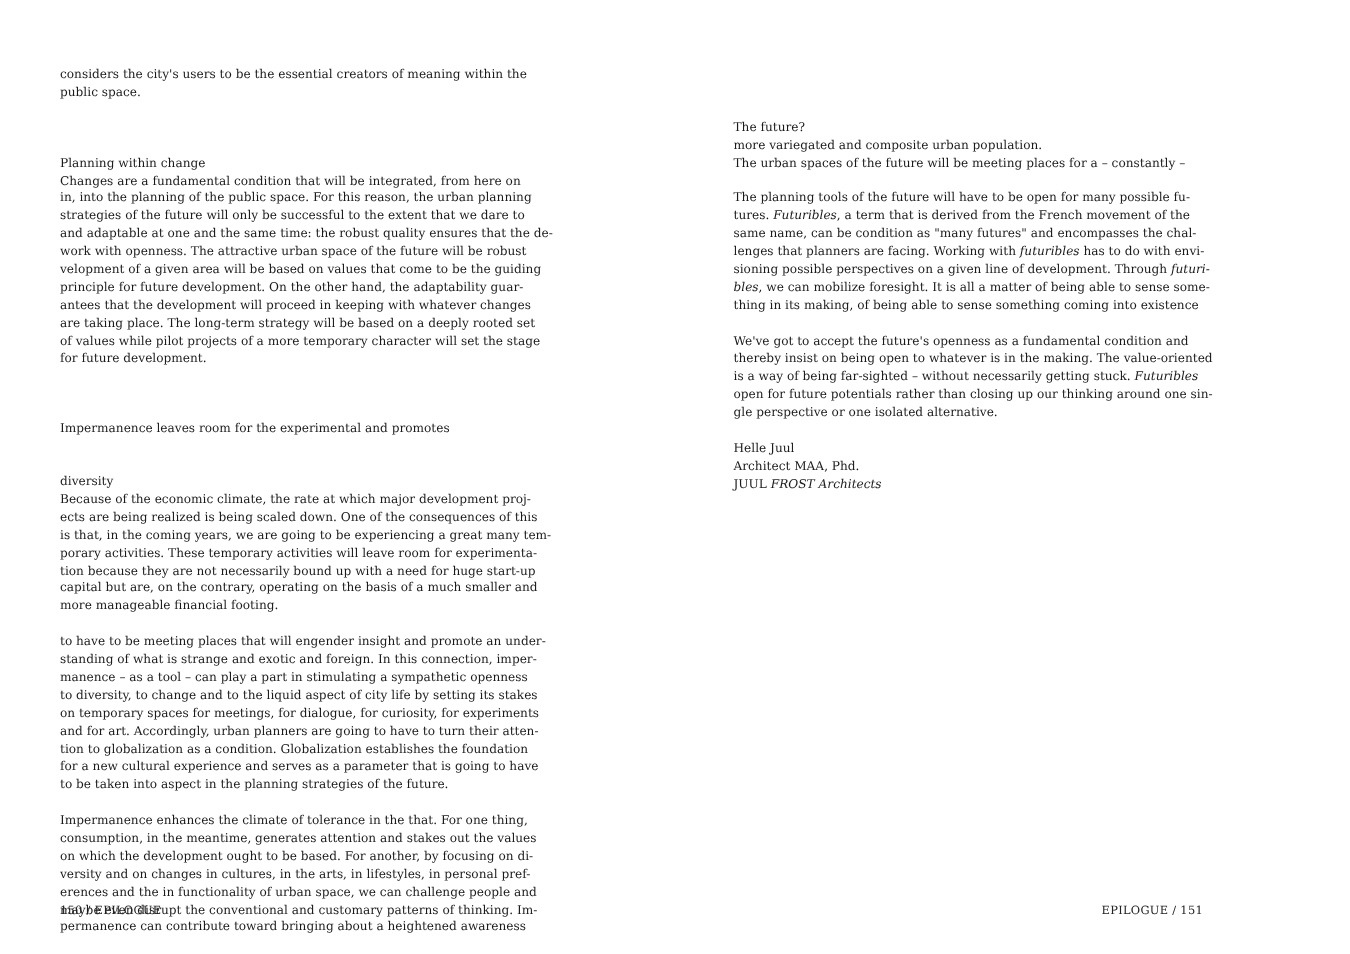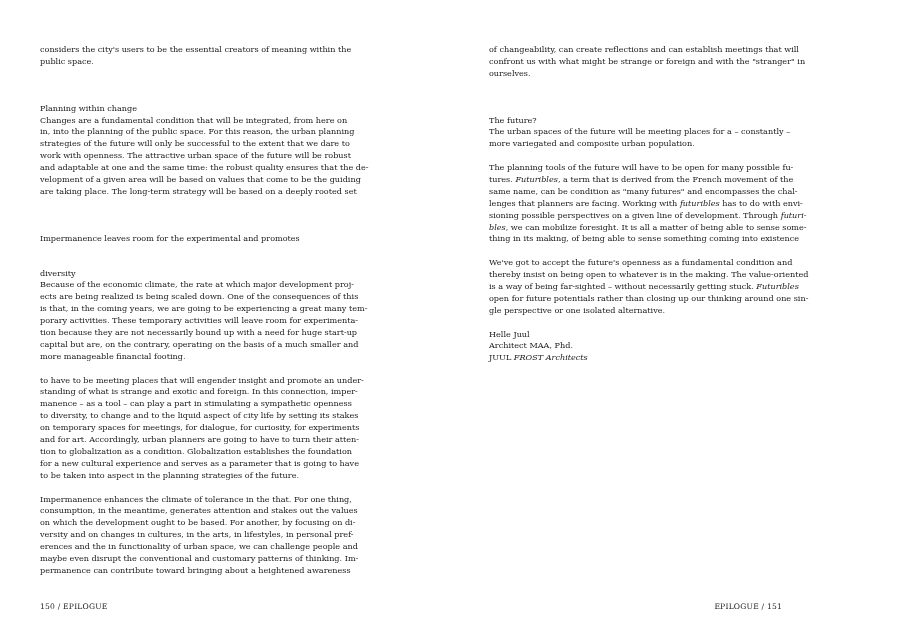--- a/index.html
+++ b/index.html
@@ -1,18 +1,18 @@
 <!DOCTYPE html>
 <html><head>
 <meta charset="utf-8">
 <style>
   html, body { margin: 0; padding: 0; background: #ffffff; }
   body { width: 900px; height: 636px; position: relative; overflow: hidden;
          font-family: "DejaVu Serif", "Liberation Serif", serif; color: #1a1a1a; }
-  .page { position: absolute; top: 0; height: 636px; width: 450px; }
+  .page { position: absolute; top: 0; height: 636px; width: 450px; padding-left: 20px; }
   .page.left { left: 0; }
   .page.right { left: 450px; }
   .col { position: absolute; top: 44px; width: 292px; font-size: 8.1px; line-height: 11.9px; }
   .page.left .col { left: 40px; }
   .page.right .col { left: 39px; }
   .line { display: block; white-space: nowrap; text-align: justify; text-align-last: justify; height: 11.9px; overflow: visible; }
   .line.last { text-align-last: left; }
   .line.heading { text-align-last: left; margin-top: 23px; }
   .blank { height: 11.9px; }
   .line i { }
@@ -28,24 +28,28 @@
       <div class="para">
         <div class="line"><span>considers the city's users to be the essential creators of meaning within the</span></div>
         <div class="line last"><span>public space.</span></div>
       </div>
       <div class="blank"></div>
       <div class="para">
         <div class="line heading">Planning within change</div>
         <div class="line"><span>Changes are a fundamental condition that will be integrated, from here on</span></div>
         <div class="line"><span>in, into the planning of the public space. For this reason, the urban planning</span></div>
         <div class="line"><span>strategies of the future will only be successful to the extent that we dare to</span></div>
+        <div class="line"><span>and adaptable at one and the same time: the robust quality ensures that the de-</span></div>
         <div class="line"><span>work with openness. The attractive urban space of the future will be robust</span></div>
-        <div class="line"><span>and adaptable at one and the same time: the robust quality ensures that the de-</span></div>
         <div class="line"><span>velopment of a given area will be based on values that come to be the guiding</span></div>
+        <div class="line"><span>principle for future development. On the other hand, the adaptability guar-</span></div>
+        <div class="line"><span>antees that the development will proceed in keeping with whatever changes</span></div>
         <div class="line"><span>are taking place. The long-term strategy will be based on a deeply rooted set</span></div>
+        <div class="line"><span>of values while pilot projects of a more temporary character will set the stage</span></div>
+        <div class="line last"><span>for future development.</span></div>
       </div>
       <div class="blank"></div>
       <div class="para">
         <div class="line heading">Impermanence leaves room for the experimental and promotes</div>
         <div class="line heading">diversity</div>
         <div class="line"><span>Because of the economic climate, the rate at which major development proj-</span></div>
         <div class="line"><span>ects are being realized is being scaled down. One of the consequences of this</span></div>
         <div class="line"><span>is that, in the coming years, we are going to be experiencing a great many tem-</span></div>
         <div class="line"><span>porary activities. These temporary activities will leave room for experimenta-</span></div>
         <div class="line"><span>tion because they are not necessarily bound up with a need for huge start-up</span></div>
@@ -73,30 +77,25 @@
         <div class="line"><span>erences and the in functionality of urban space, we can challenge people and</span></div>
         <div class="line"><span>maybe even disrupt the conventional and customary patterns of thinking. Im-</span></div>
         <div class="line"><span>permanence can contribute toward bringing about a heightened awareness</span></div>
       </div>
     </div>
   <div class="footer">150 / EPILOGUE</div>
 </div>
 
 <div class="page right">
   <div class="col" id="right-col">
-      <div class="para">
-        <div class="line"><span>of changeability, can create reflections and can establish meetings that will</span></div>
-        <div class="line"><span>confront us with what might be strange or foreign and with the "stranger" in</span></div>
-        <div class="line last"><span>ourselves.</span></div>
-      </div>
       <div class="blank"></div>
       <div class="para">
         <div class="line heading">The future?</div>
+        <div class="line last"><span>more variegated and composite urban population.</span></div>
         <div class="line"><span>The urban spaces of the future will be meeting places for a – constantly –</span></div>
-        <div class="line last"><span>more variegated and composite urban population.</span></div>
       </div>
       <div class="blank"></div>
       <div class="para">
         <div class="line"><span>The planning tools of the future will have to be open for many possible fu-</span></div>
         <div class="line"><span>tures. <i>Futuribles</i>, a term that is derived from the French movement of the</span></div>
         <div class="line"><span>same name, can be condition as "many futures" and encompasses the chal-</span></div>
         <div class="line"><span>lenges that planners are facing. Working with <i>futuribles</i> has to do with envi-</span></div>
         <div class="line"><span>sioning possible perspectives on a given line of development. Through <i>futuri-</i></span></div>
         <div class="line"><span><i>bles</i>, we can mobilize foresight. It is all a matter of being able to sense some-</span></div>
         <div class="line"><span>thing in its making, of being able to sense something coming into existence</span></div>

